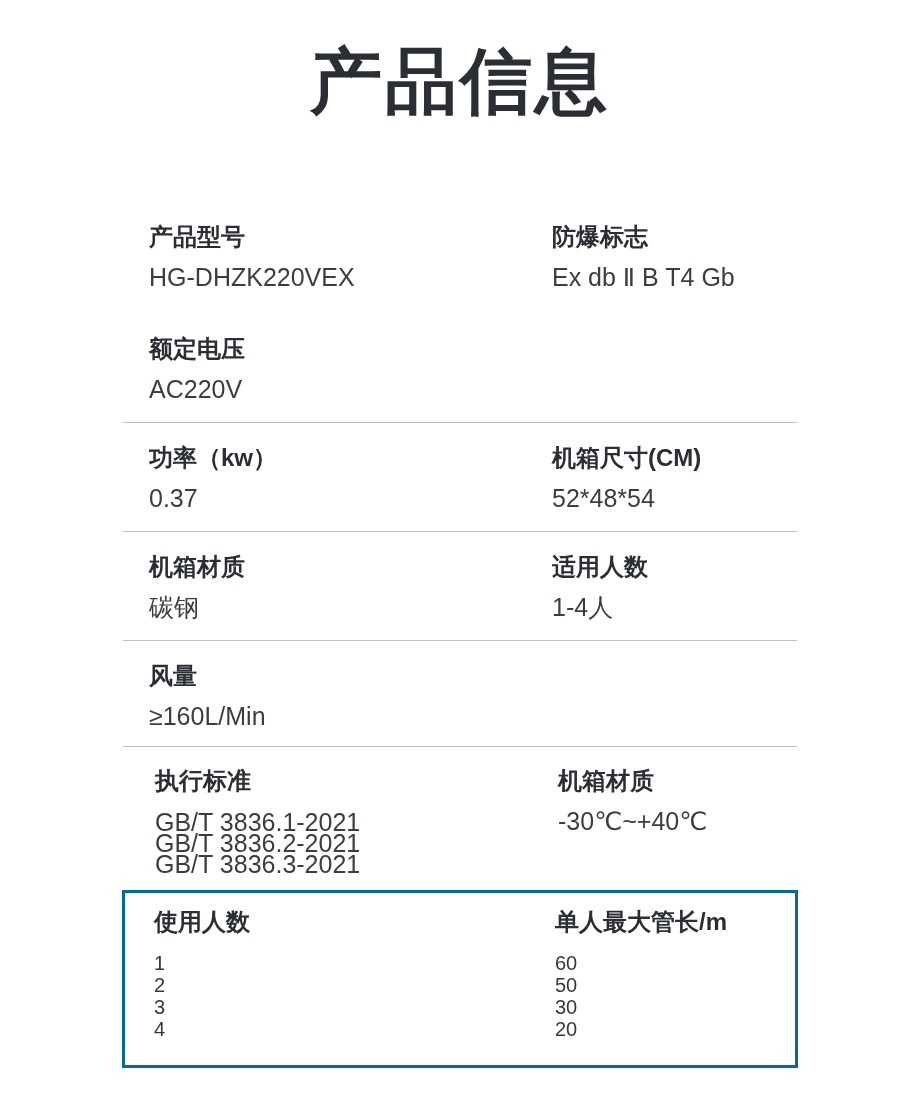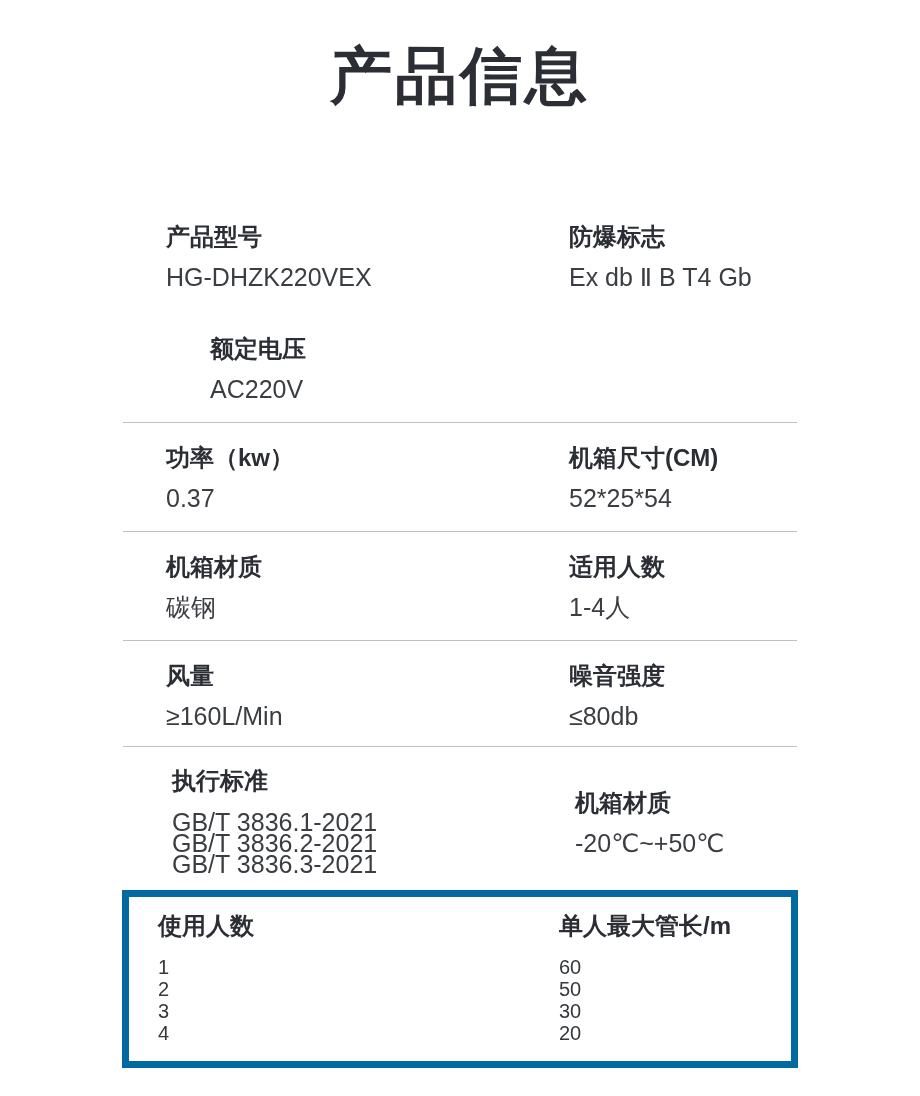--- a/index.html
+++ b/index.html
@@ -8,61 +8,60 @@
     width:920px;height:1096px;
     background:#ffffff;
     font-family:"Liberation Sans","DejaVu Sans",sans-serif;
     color:#2b2e34;
     overflow:hidden;
   }
   .title{
     position:absolute;
     top:34px;left:0;width:100%;
     text-align:center;
-    font-size:62px;
+    font-size:72px;
     font-weight:900;
     letter-spacing:3px;
     color:#2b2e34;
   }
   .spec-row{
     position:absolute;
-    left:166px;
+    left:149px;
     width:647px;
     display:flex;
-    align-items:center;
   }
   .spec-col-left{width:403px;flex:0 0 403px;}
   .spec-col-right{flex:1;}
   .spec-label{
     font-size:24px;
     font-weight:700;
     line-height:30px;
     color:#2b2e34;
   }
   .spec-value{
     font-size:25px;
     line-height:21px;
     color:#3a3d42;
     margin-top:15px;
   }
   .spec-value.tight{margin-top:0;}
   .spec-value.first-tight{margin-top:16px;}
-  .r1{top:222px;} .r2{top:334px;margin-left:44px;} .r3{top:443px;}
+  .r1{top:222px;} .r2{top:334px;} .r3{top:443px;}
   .r4{top:552px;} .r5{top:661px;} .r6{top:766px;margin-left:6px;}
   .divider{
     position:absolute;
     left:123px;width:674px;height:0;
     border-top:1px solid #bfbfbf;
   }
   .d1{top:422px;} .d2{top:531px;} .d3{top:640px;} .d4{top:746px;}
   .capacity-table{
     position:absolute;
     left:122px;top:890px;
     width:676px;height:178px;
-    border:7px solid #0369a1;
+    border:3px solid #0369a1;
     box-sizing:border-box;
     padding:14px 0 0 29px;
   }
   .cap-header{display:flex;}
   .cap-header .cap-cell-left{width:401px;flex:0 0 401px;}
   .cap-header-label{
     font-size:24px;font-weight:700;line-height:30px;color:#2b2e34;
   }
   .cap-body{margin-top:15px;}
   .cap-row{display:flex;}
@@ -98,21 +97,21 @@
 
   <div class="divider d1"></div>
 
   <div class="spec-row r3">
     <div class="spec-col-left">
       <div class="spec-label">功率（kw）</div>
       <div class="spec-value">0.37</div>
     </div>
     <div class="spec-col-right">
       <div class="spec-label">机箱尺寸(CM)</div>
-      <div class="spec-value">52*25*54</div>
+      <div class="spec-value">52*48*54</div>
     </div>
   </div>
 
   <div class="divider d2"></div>
 
   <div class="spec-row r4">
     <div class="spec-col-left">
       <div class="spec-label">机箱材质</div>
       <div class="spec-value">碳钢</div>
     </div>
@@ -122,38 +121,34 @@
     </div>
   </div>
 
   <div class="divider d3"></div>
 
   <div class="spec-row r5">
     <div class="spec-col-left">
       <div class="spec-label">风量</div>
       <div class="spec-value">≥160L/Min</div>
     </div>
-    <div class="spec-col-right">
-      <div class="spec-label">噪音强度</div>
-      <div class="spec-value">≤80db</div>
-    </div>
   </div>
 
   <div class="divider d4"></div>
 
   <div class="spec-row r6">
     <div class="spec-col-left">
       <div class="spec-label">执行标准</div>
       <div class="spec-value first-tight">GB/T 3836.1-2021</div>
       <div class="spec-value tight">GB/T 3836.2-2021</div>
       <div class="spec-value tight">GB/T 3836.3-2021</div>
     </div>
     <div class="spec-col-right">
       <div class="spec-label">机箱材质</div>
-      <div class="spec-value">-20℃~+50℃</div>
+      <div class="spec-value">-30℃~+40℃</div>
     </div>
   </div>
 
   <div class="capacity-table">
     <div class="cap-header">
       <div class="cap-cell-left cap-header-label">使用人数</div>
       <div class="cap-header-label">单人最大管长/m</div>
     </div>
     <div class="cap-body">
       <div class="cap-row">

